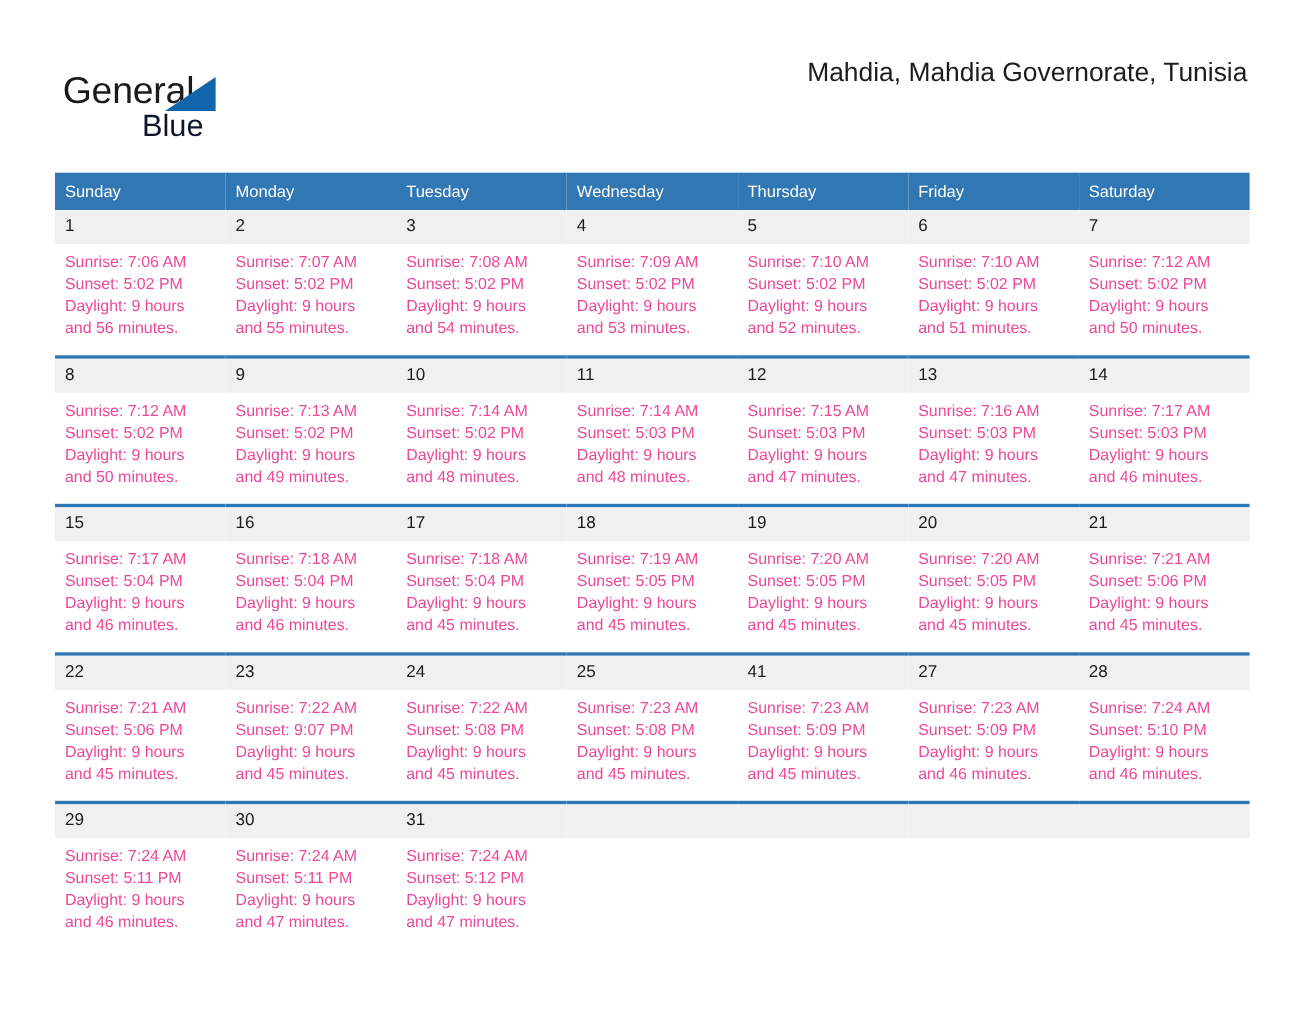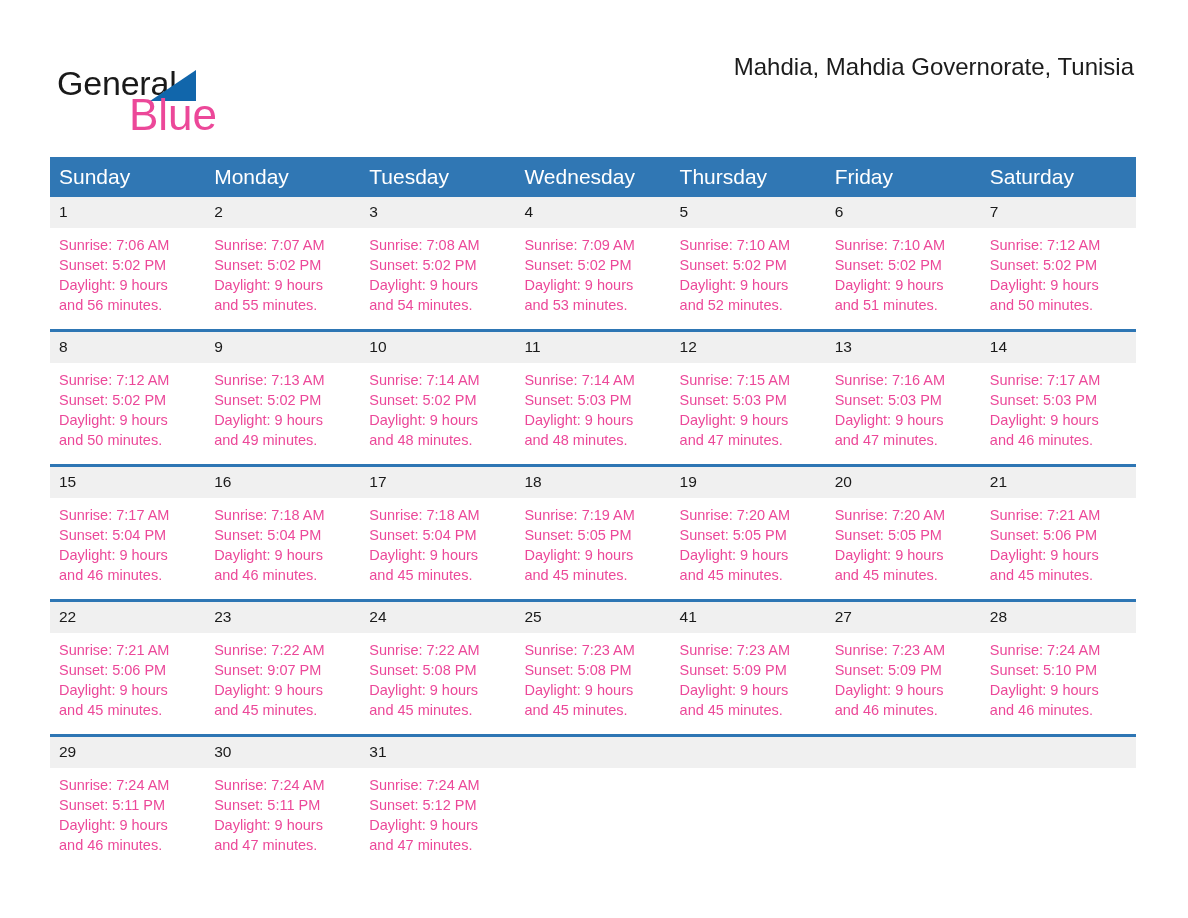--- a/index.html
+++ b/index.html
@@ -52,23 +52,23 @@
     top: 4px;
     width: 0;
     height: 0;
     border-left: 46px solid transparent;
     border-bottom: 31px solid #1166ab;
   }
   .brand-blue {
     position: absolute;
     left: 72px;
     top: 32px;
-    font-size: 44px;
+    font-size: 28px;
     line-height: 34px;
-    color: #ec4899;
+    color: #0f172a;
     font-weight: 400;
   }
 
   .title-block {
     position: absolute;
     right: 54px;
     top: 44px;
     text-align: right;
   }
   .month-title {
@@ -94,21 +94,21 @@
     top: 157px;
     width: 1086px;
     border-collapse: collapse;
     table-layout: fixed;
   }
   .calendar col { width: 155.14px; }
 
   .calendar thead th {
     background: #3077b4;
     color: #ffffff;
-    font-size: 21px;
+    font-size: 15px;
     font-weight: 400;
     text-align: left;
     padding: 8px 0 8px 9px;
     height: 18px;
     border: none;
   }
 
   .calendar tbody td {
     vertical-align: top;
     padding: 0;

